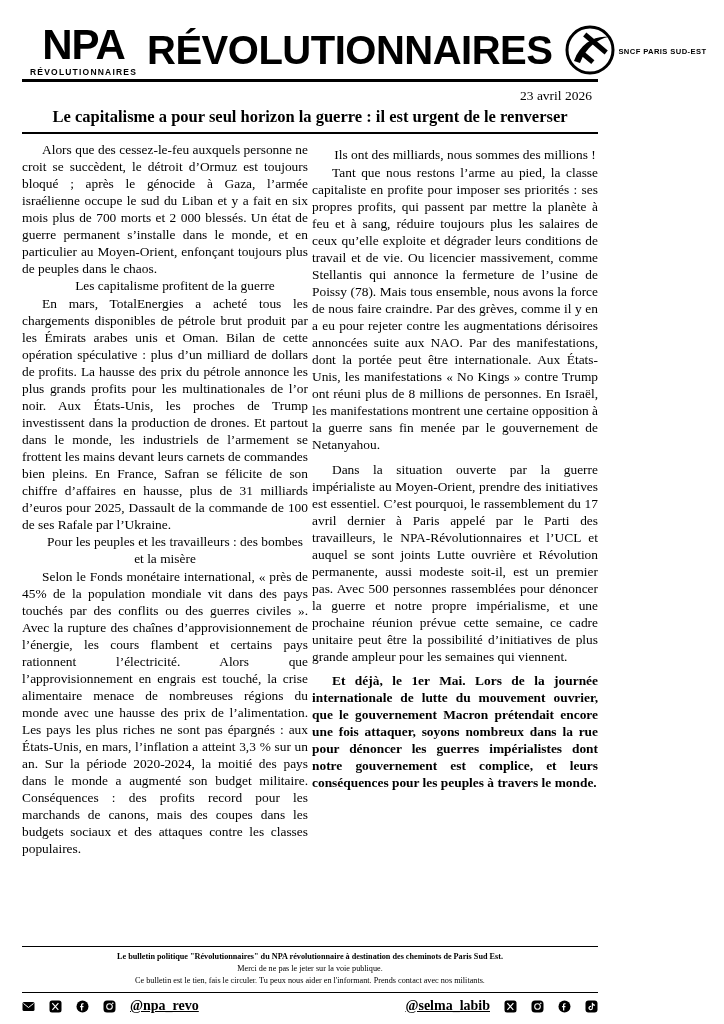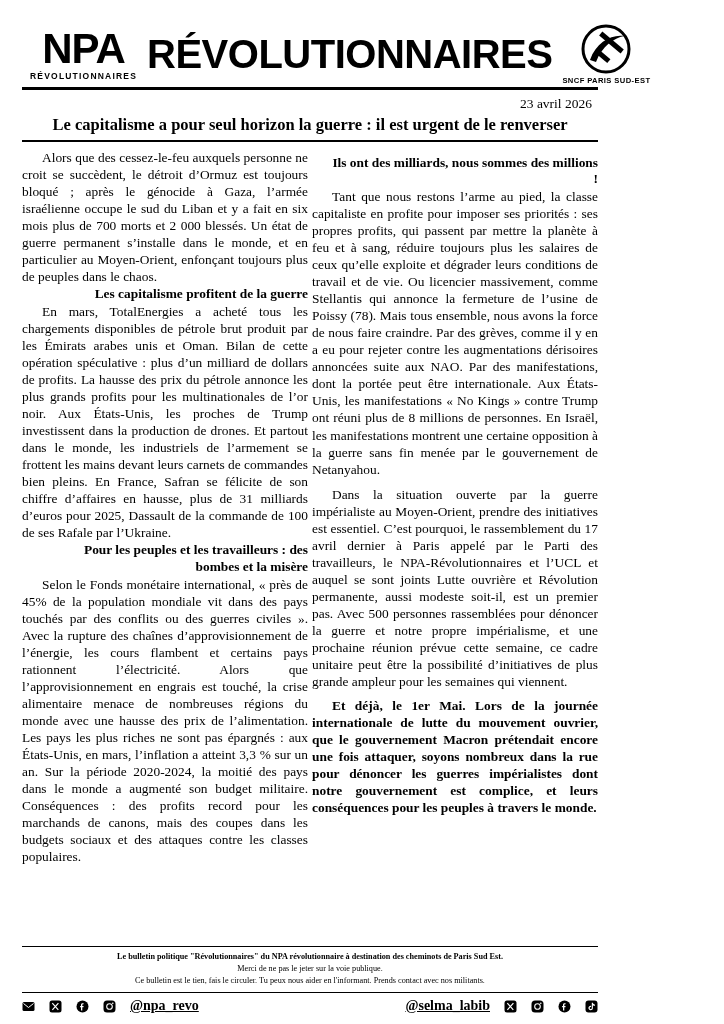--- a/index.html
+++ b/index.html
@@ -69,21 +69,20 @@
   .title-sub {
     font-family: "Liberation Sans", sans-serif;
     font-weight: bold;
     font-size: 8.6px;
     letter-spacing: 0.3px;
     margin-top: 5px;
   }
   .logo-right {
     flex: 0 0 auto;
     display: flex;
-    flex-direction: column;
     align-items: center;
     line-height: 1;
     padding-left: 6px;
   }
   .hammer-circle {
     width: 56px;
     height: 50px;
     position: relative;
   }
   .logo-right-sub {
@@ -120,24 +119,24 @@
     font-size: 13.4px;
     line-height: 1.27;
     text-align: justify;
     hyphens: auto;
   }
   .col p {
     margin: 0 0 1px 0;
     text-indent: 20px;
   }
   .subhead {
-    font-weight: bold;
+    font-weight: normal;
     margin: 6px 0 1px 0;
     text-indent: 0;
-    text-align: right;
+    text-align: center;
     line-height: 1.22;
   }
   .subhead.first {
     margin-top: 6px;
   }
   .col p.bold-block {
     font-weight: bold;
     text-align: justify;
     margin-top: 7px;
   }

